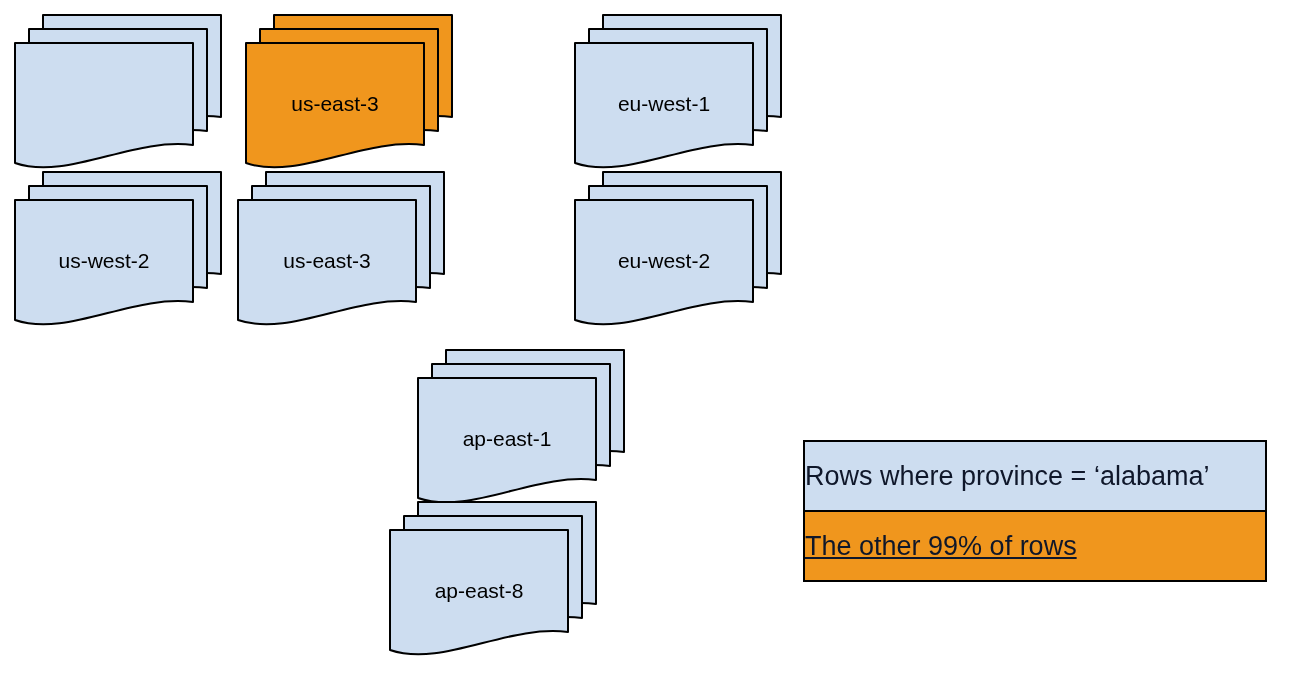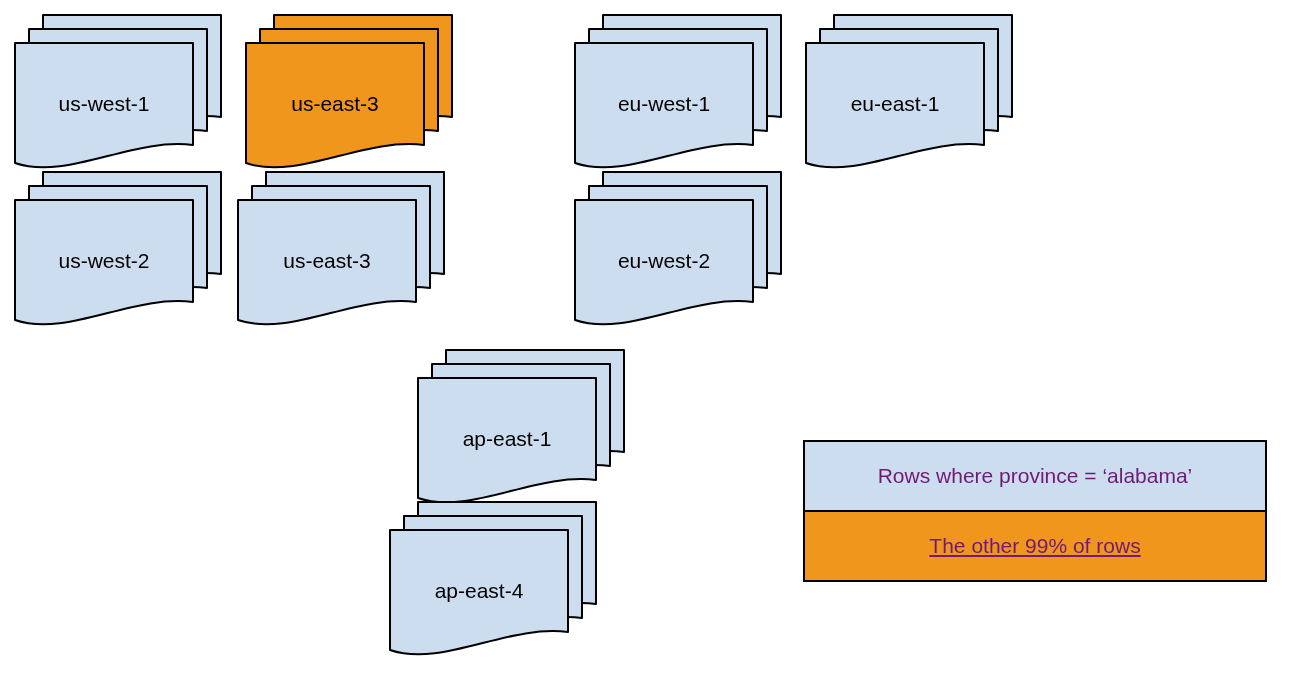--- a/index.html
+++ b/index.html
@@ -40,67 +40,58 @@
     width: 464px; height: 142px;
     box-sizing: border-box;
     border: 2px solid var(--outline, #000000);
     display: flex;
     flex-direction: column;
   }
   .legend-row {
     flex: 1;
     display: flex;
     align-items: center;
-    justify-content: center;
-    font-size: 21px;
-    color: #701a75;
+    justify-content: flex-start;
+    font-size: 27px;
+    color: #0f172a;
   }
   .legend-row.blue { background: var(--doc_blue, #cdddf0); }
   .legend-row.orange { background: var(--doc_orange, #f0961d); border-top: 2px solid var(--outline, #000000); text-decoration: underline; }
 </style>
 </head>
 <body>
 
 <div class="canvas">
 
   <div class="stack" style="left:14px;top:14px">
     <svg width="209" height="158" viewBox="0 0 209 158">
       <path class="doc" transform="translate(29,1)" d="M0 0 h178 v102 c-60 -8 -126 36 -178 18 Z"></path>
       <path class="doc" transform="translate(15,15)" d="M0 0 h178 v102 c-60 -8 -126 36 -178 18 Z"></path>
       <path class="doc" transform="translate(1,29)" d="M0 0 h178 v102 c-60 -8 -126 36 -178 18 Z"></path>
     </svg>
-    <div class="stack-label">us-west-1</div>
   </div>
 
   <div class="stack highlight" style="left:245px;top:14px">
     <svg width="209" height="158" viewBox="0 0 209 158">
       <path class="doc" transform="translate(29,1)" d="M0 0 h178 v102 c-60 -8 -126 36 -178 18 Z"></path>
       <path class="doc" transform="translate(15,15)" d="M0 0 h178 v102 c-60 -8 -126 36 -178 18 Z"></path>
       <path class="doc" transform="translate(1,29)" d="M0 0 h178 v102 c-60 -8 -126 36 -178 18 Z"></path>
     </svg>
     <div class="stack-label">us-east-3</div>
   </div>
 
   <div class="stack" style="left:574px;top:14px">
     <svg width="209" height="158" viewBox="0 0 209 158">
       <path class="doc" transform="translate(29,1)" d="M0 0 h178 v102 c-60 -8 -126 36 -178 18 Z"></path>
       <path class="doc" transform="translate(15,15)" d="M0 0 h178 v102 c-60 -8 -126 36 -178 18 Z"></path>
       <path class="doc" transform="translate(1,29)" d="M0 0 h178 v102 c-60 -8 -126 36 -178 18 Z"></path>
     </svg>
     <div class="stack-label">eu-west-1</div>
   </div>
 
-  <div class="stack" style="left:805px;top:14px">
-    <svg width="209" height="158" viewBox="0 0 209 158">
-      <path class="doc" transform="translate(29,1)" d="M0 0 h178 v102 c-60 -8 -126 36 -178 18 Z"></path>
-      <path class="doc" transform="translate(15,15)" d="M0 0 h178 v102 c-60 -8 -126 36 -178 18 Z"></path>
-      <path class="doc" transform="translate(1,29)" d="M0 0 h178 v102 c-60 -8 -126 36 -178 18 Z"></path>
-    </svg>
-    <div class="stack-label">eu-east-1</div>
-  </div>
 
   <div class="stack" style="left:14px;top:171px">
     <svg width="209" height="158" viewBox="0 0 209 158">
       <path class="doc" transform="translate(29,1)" d="M0 0 h178 v102 c-60 -8 -126 36 -178 18 Z"></path>
       <path class="doc" transform="translate(15,15)" d="M0 0 h178 v102 c-60 -8 -126 36 -178 18 Z"></path>
       <path class="doc" transform="translate(1,29)" d="M0 0 h178 v102 c-60 -8 -126 36 -178 18 Z"></path>
     </svg>
     <div class="stack-label">us-west-2</div>
   </div>
 
@@ -131,21 +122,21 @@
     </svg>
     <div class="stack-label">ap-east-1</div>
   </div>
 
   <div class="stack" style="left:389px;top:501px">
     <svg width="209" height="158" viewBox="0 0 209 158">
       <path class="doc" transform="translate(29,1)" d="M0 0 h178 v102 c-60 -8 -126 36 -178 18 Z"></path>
       <path class="doc" transform="translate(15,15)" d="M0 0 h178 v102 c-60 -8 -126 36 -178 18 Z"></path>
       <path class="doc" transform="translate(1,29)" d="M0 0 h178 v102 c-60 -8 -126 36 -178 18 Z"></path>
     </svg>
-    <div class="stack-label">ap-east-4</div>
+    <div class="stack-label">ap-east-8</div>
   </div>
 
   <div class="legend">
     <div class="legend-row blue">
       <span>Rows where province = ‘alabama’</span>
     </div>
     <div class="legend-row orange">
       <span>The other 99% of rows</span>
     </div>
   </div>

